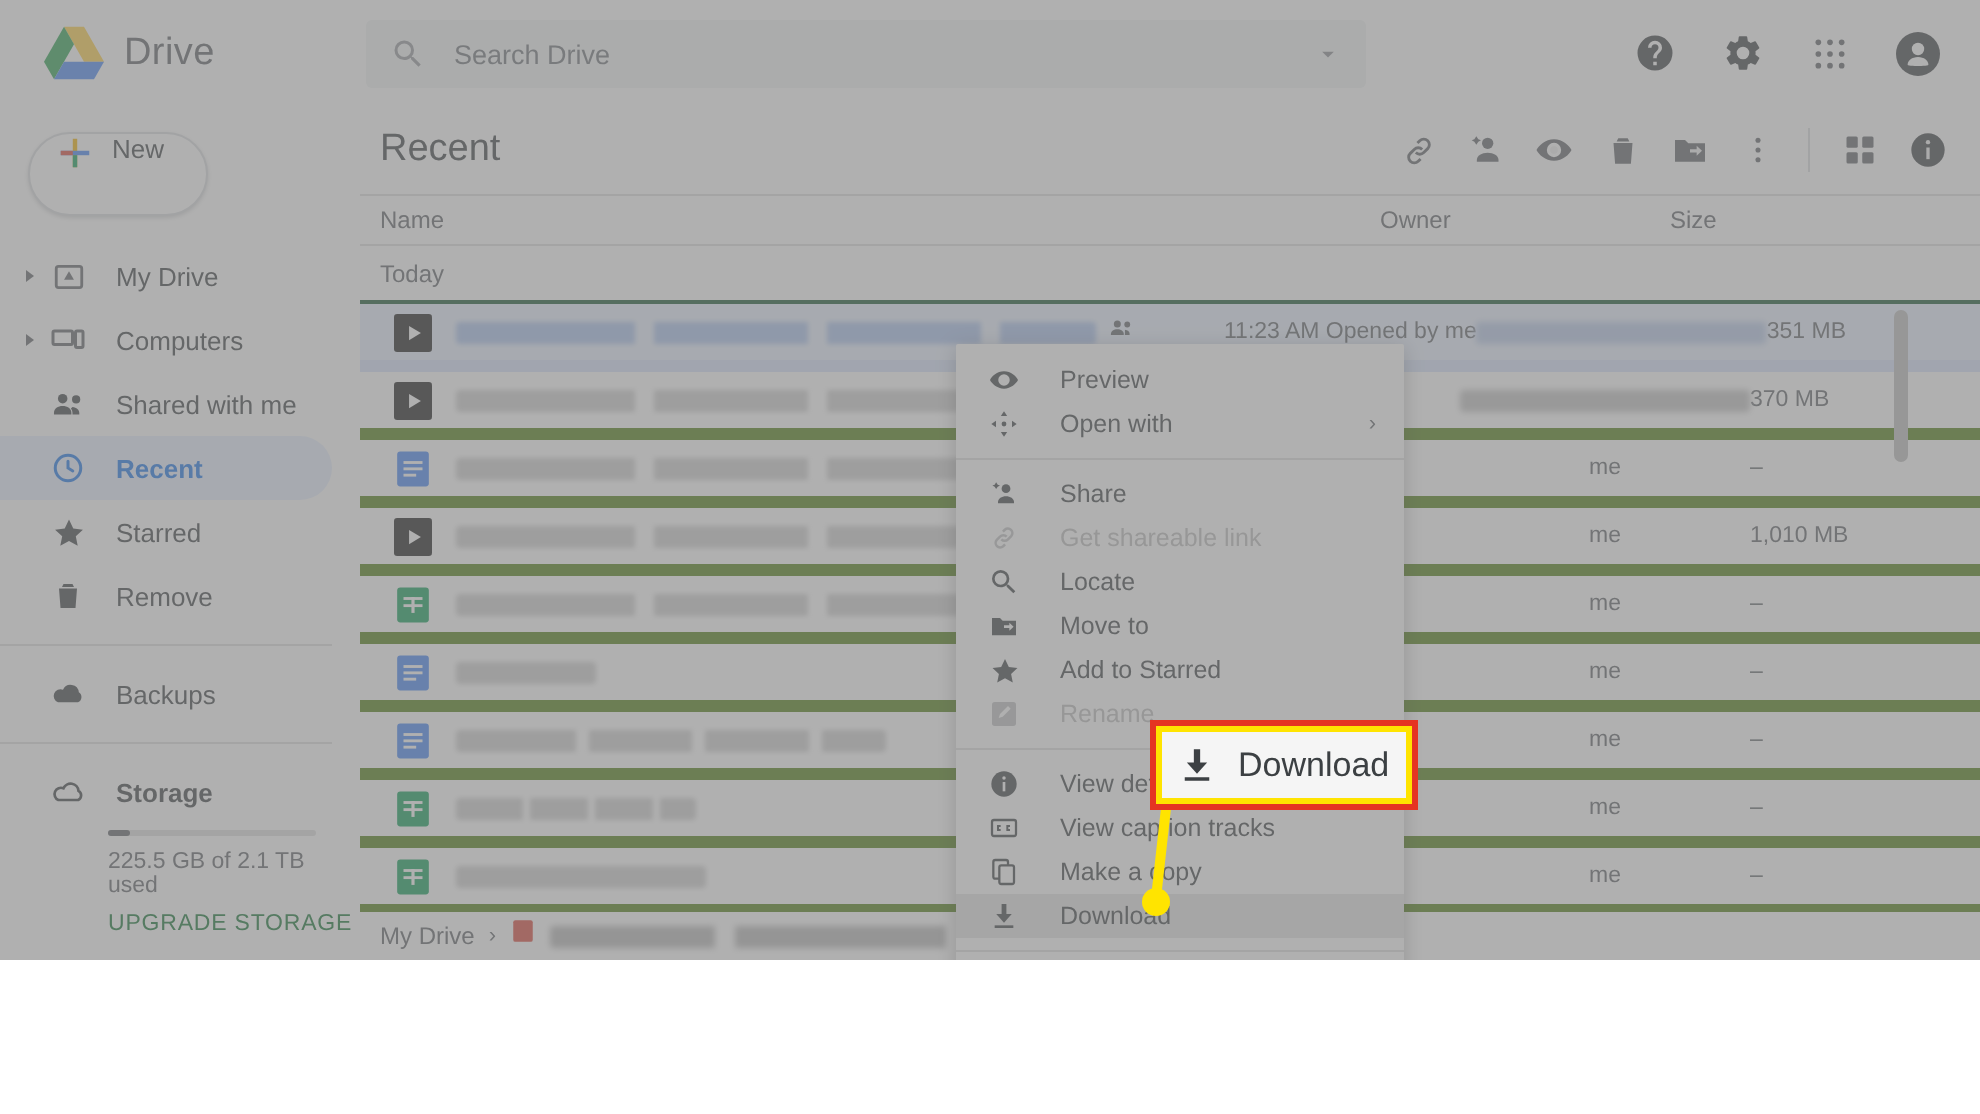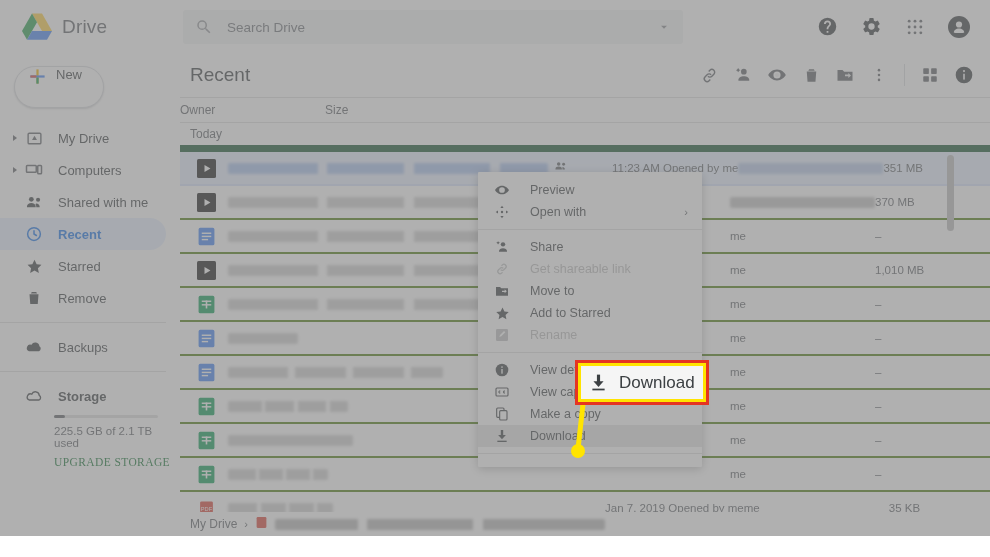--- a/index.html
+++ b/index.html
@@ -4,21 +4,21 @@
 <style>
   * { box-sizing: border-box; margin: 0; padding: 0; }
   html, body {
     width: 990px; height: 557px;
     overflow: hidden;
     font-family: "Liberation Sans", sans-serif;
     background: #ffffff;
   }
   #root {
     position: relative;
-    width: 990px; height: 536px;
+    width: 990px; height: 480px;
     background: #ffffff;
     overflow: hidden;
   }
 
   
   #dim {
     position: absolute; inset: 0;
     background: rgba(128,128,128,0.62);
     pointer-events: none;
     z-index: 60;
@@ -121,21 +121,21 @@
   }
   .storage-bar-fill {
     position: absolute; left: 0; top: 0; height: 3px;
     width: 11%; background: #5f6368; border-radius: 2px;
   }
   .storage-text {
     margin-left: 46px; font-size: 11.5px; color: #5f6368;
   }
   .storage-upgrade {
     margin: 7px 0 0 46px; font-size: 11.5px;
-    color: #137333; letter-spacing: .4px; cursor: pointer; font-family: Liberation Serif, serif;
+    color: #137333; letter-spacing: .4px; cursor: pointer;
   }
 
   
   .main {
     position: absolute; left: 180px; top: 53px;
     width: 810px; height: 504px; background: #ffffff;
   }
   .main-head {
     position: relative; height: 44px;
     display: flex; align-items: center;
@@ -161,26 +161,26 @@
     border-top: 1px solid #e0e0e0; border-bottom: 1px solid #e0e0e0;
     font-size: 12px; color: #5f6368;
   }
   .col-name { padding-left: 10px; flex: 0 0 510px; }
   .col-owner { flex: 0 0 145px; }
   .col-size { flex: 1; }
 
   .group-label {
     height: 29px; display: flex; align-items: center;
     padding-left: 10px; font-size: 12px; color: #5f6368;
-    border-bottom: 7px solid #14532d;
+    border-bottom: 2px solid #14532d;
   }
 
   .frow {
     height: 34px; display: flex; align-items: center;
-    border-bottom: 2px solid #4d7c0f;
+    border-bottom: 6px solid #4d7c0f;
     cursor: pointer; position: relative;
   }
   .frow.selected { background: #e8f0fe; border-bottom-color: #d7e3fb; }
   .frow .fico {
     width: 28px; flex: 0 0 28px; margin-left: 12px;
     display: flex; align-items: center; justify-content: center;
   }
   .fname {
     flex: 0 0 320px; height: 11px; margin-left: 8px;
     border-radius: 2px;
@@ -191,21 +191,21 @@
   .frow.selected .fname {
     background: linear-gradient(90deg,#a6c0ee 0 28%, transparent 28% 31%, #a6c0ee 31% 55%, transparent 55% 58%, #a6c0ee 58% 82%, transparent 82% 85%, #a6c0ee 85% 100%);
     opacity: .95;
   }
   .fshare { width: 16px; flex: 0 0 16px; margin-left: 6px; }
   .ftime {
     flex: 1; text-align: left; font-size: 11.5px; color: #5f6368;
     padding-left: 42px; white-space: nowrap;
   }
   .fowner {
-    flex: 0 0 145px; font-size: 11.5px; color: #5f6368;
+    flex: 0 0 145px; font-size: 11.5px; color: #5f6368; text-align: center;
   }
   .fowner.blurred {
     height: 11px; border-radius: 2px;
     background: #b7c9ea; filter: blur(1.6px);
     width: 68px; flex: 0 0 145px;
   }
   .fowner.blurred-grey {
     height: 11px; border-radius: 2px;
     background: #c2c2c2; filter: blur(1.6px);
     width: 68px; flex: 0 0 145px;
@@ -524,20 +524,21 @@
           <svg viewBox="0 0 24 24" width="20" height="20" fill="#3c4043">
             <circle cx="12" cy="12" r="10"></circle>
             <rect x="11" y="10.5" width="2" height="7" fill="#f1f1f1"></rect>
             <circle cx="12" cy="7.3" r="1.3" fill="#f1f1f1"></circle>
           </svg>
         </span>
       </div>
     </div>
 
     <div class="col-head">
+      <span class="col-name">Name</span>
       <span class="col-owner">Owner</span>
       <span class="col-size">Size</span>
     </div>
 
     <div class="group-label">Today</div>
 
     <div class="frow selected">
       <span class="fico">
         <svg viewBox="0 0 24 24" width="19" height="19">
             <rect width="24" height="24" rx="2" fill="#1a1a1a"></rect>
@@ -769,20 +770,28 @@
     <div class="mi disabled">
       <span class="mi-ico">
         <svg viewBox="0 0 24 24" width="16" height="16" fill="none" stroke="#3c4043" stroke-width="1.9">
           <path d="M10 13a3.4 3.4 0 005 0l2.4-2.4a3.4 3.4 0 00-4.8-4.8L11.2 7.2"></path>
           <path d="M14 11a3.4 3.4 0 00-5 0l-2.4 2.4a3.4 3.4 0 004.8 4.8l1.4-1.4"></path>
         </svg>
       </span>
       <span class="mi-label">Get shareable link</span>
     </div>
 
+    <div class="mi">
+      <span class="mi-ico">
+        <svg viewBox="0 0 24 24" width="16" height="16" fill="#3c4043">
+          <path d="M15.5 14h-.79l-.28-.27A6.47 6.47 0 0016 9.5 6.5 6.5 0 109.5 16c1.61 0 3.09-.59 4.23-1.57l.27.28v.79l5 4.99L20.49 19l-4.99-5zm-6 0A4.5 4.5 0 1114 9.5 4.5 4.5 0 019.5 14z"></path>
+        </svg>
+      </span>
+      <span class="mi-label">Locate</span>
+    </div>
 
     <div class="mi">
       <span class="mi-ico">
         <svg viewBox="0 0 24 24" width="16" height="16" fill="#3c4043">
           <path d="M3 6h6l2 2h10v11H3z"></path>
           <path d="M12 11.5h4v-2l3.2 3-3.2 3v-2h-4z" fill="#fff"></path>
         </svg>
       </span>
       <span class="mi-label">Move to</span>
     </div>

